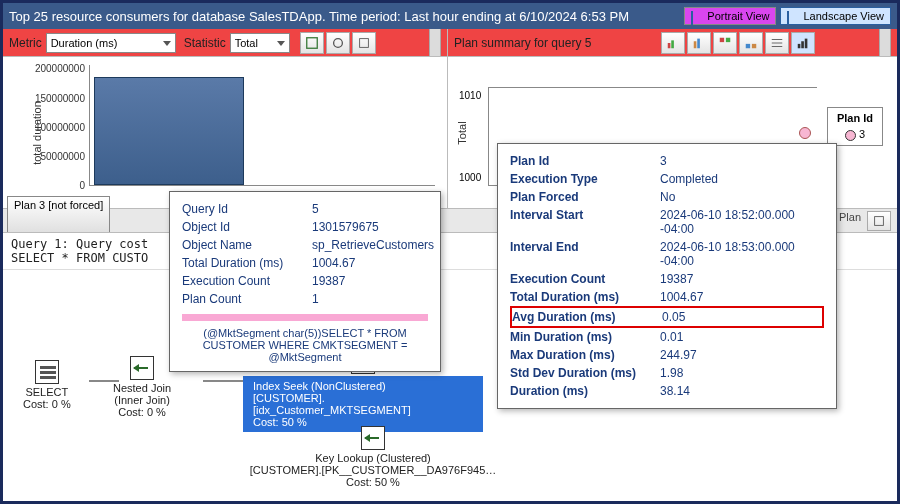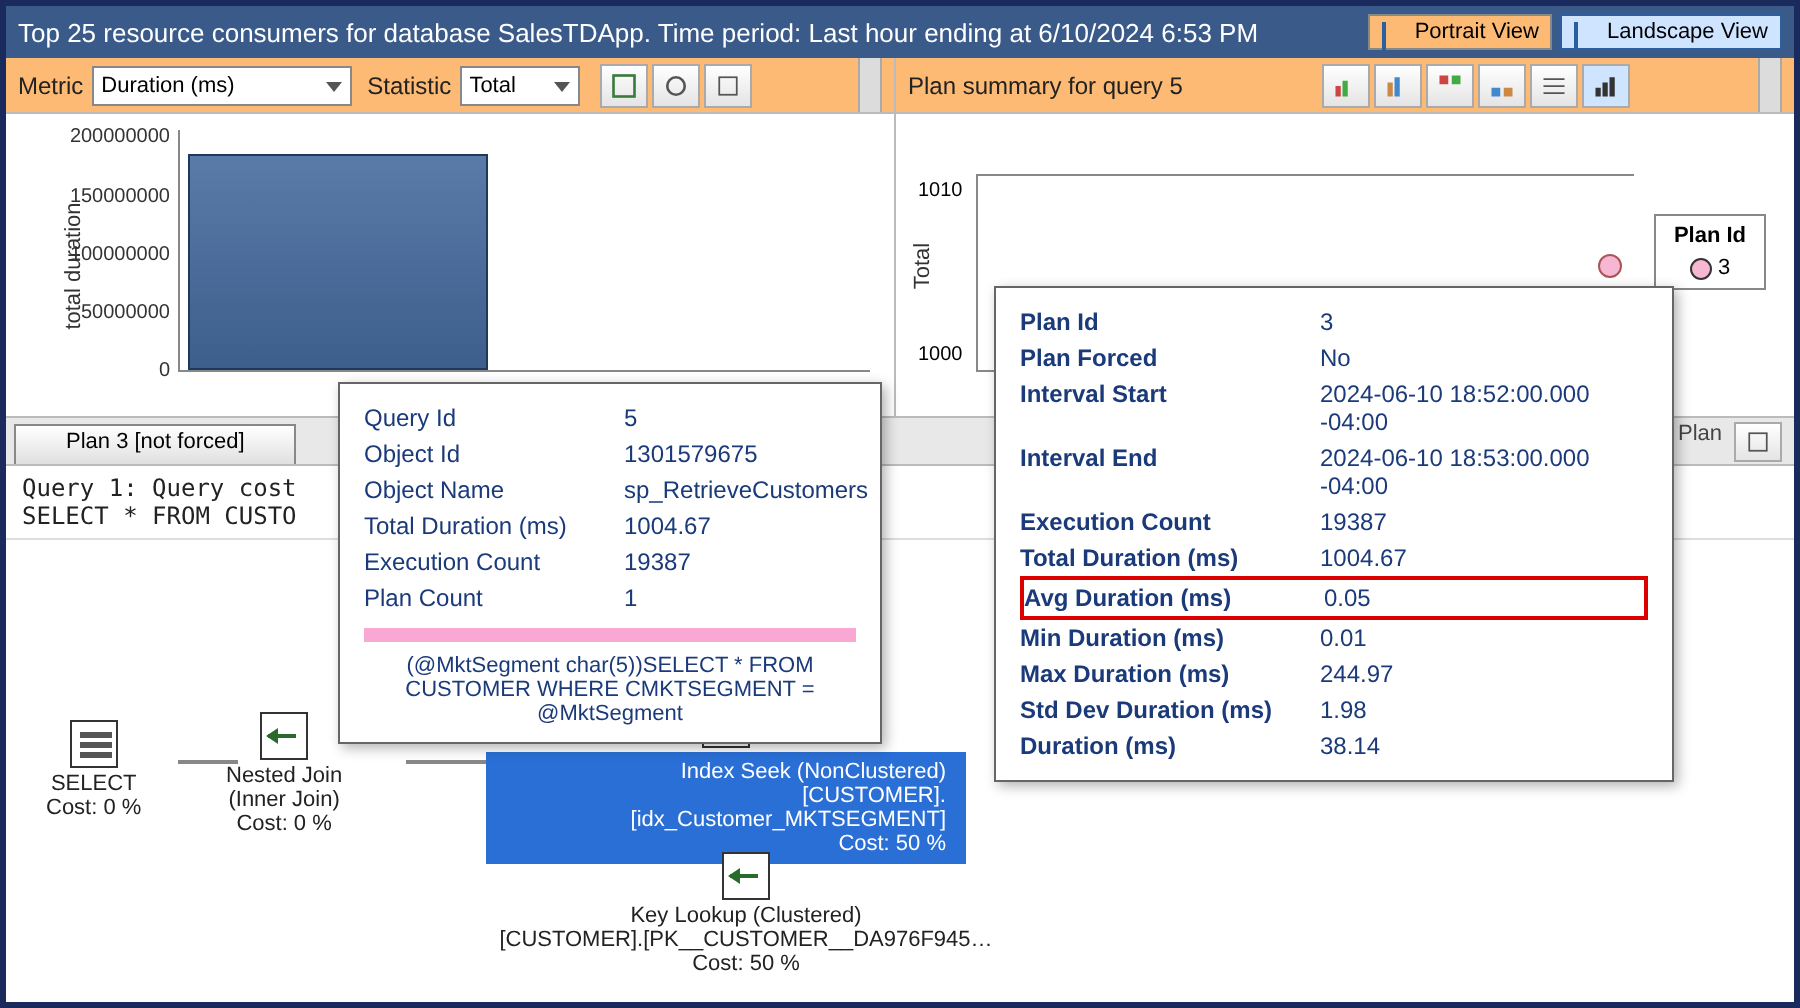--- a/index.html
+++ b/index.html
@@ -1,24 +1,24 @@
 <!DOCTYPE html>
 <html><head>
 <meta charset="utf-8">
 <style>
 *{box-sizing:border-box;margin:0;padding:0;font-family:"Segoe UI",Arial,sans-serif}
 body{width:900px;height:504px;border:3px solid #1a2a5c;background:#fff;position:relative;overflow:hidden;font-size:12px}
 .titlebar{height:26px;background:#3a5a8a;color:#fff;display:flex;align-items:center;padding:0 6px}
 .titlebar .title{flex:1;font-size:13px}
-.view-btn{background:#fdba74;border:1px solid #888;color:#000;font-size:11px;padding:2px 6px;margin-left:4px;display:flex;align-items:center;cursor:pointer}
+.view-btn{background:#d946ef;border:1px solid #888;color:#000;font-size:11px;padding:2px 6px;margin-left:4px;display:flex;align-items:center;cursor:pointer}
 .view-btn.active{background:#cfe4ff;border:1px solid #2a5fa0}
 .view-btn .ico{width:12px;height:9px;margin-right:4px;display:inline-block}
 .ico-portrait{border:1px solid #2a5fa0;width:8px;height:11px}
 .ico-landscape{border:1px solid #2a5fa0;width:12px;height:8px;background:#cfe4ff}
-.toolbar{height:28px;background:#fdba74;border-bottom:1px solid #bbb;display:flex;align-items:center}
+.toolbar{height:28px;background:#ef4444;border-bottom:1px solid #bbb;display:flex;align-items:center}
 .toolbar-left{flex:0 0 445px;display:flex;align-items:center;padding:0 6px;border-right:1px solid #bbb;height:100%}
 .toolbar-right{flex:1;display:flex;align-items:center;padding:0 6px;height:100%;position:relative}
 .lbl{font-size:12px;color:#222;margin-right:4px}
 .select{border:1px solid #888;background:#fff;height:20px;font-size:11px;padding:0 18px 0 4px;position:relative;display:inline-flex;align-items:center;margin-right:8px}
 .select:after{content:"";position:absolute;right:4px;top:7px;border-left:4px solid transparent;border-right:4px solid transparent;border-top:5px solid #555}
 .tbtn{width:24px;height:22px;border:1px solid #aaa;background:linear-gradient(#fff,#e4e4e4);margin-left:2px;display:flex;align-items:center;justify-content:center;cursor:pointer}
 .tbtn svg{width:14px;height:14px}
 .gutter{width:12px;height:100%;background:#dcdcdc;border-left:1px solid #aaa;border-right:1px solid #aaa;margin-left:auto}
 .charts{height:152px;display:flex;border-bottom:1px solid #bbb}
 .chart-left{flex:0 0 445px;border-right:1px solid #bbb;position:relative}
@@ -26,31 +26,31 @@
 .ylab{position:absolute;left:2px;top:50%;transform:translateY(-50%) rotate(-90deg);transform-origin:center;font-size:11px;color:#333}
 .yticks{position:absolute;left:24px;top:8px;bottom:22px;width:60px;font-size:10px;color:#333;text-align:center}
 .ytick{position:absolute;right:2px}
 .bar-rect{position:absolute;background:linear-gradient(#5a7aa8,#3d5f8c);border:1px solid #1d3a5c}
 .xticks{position:absolute;left:86px;right:12px;bottom:4px;height:14px;font-size:10px;color:#333}
 .series-dot{width:12px;height:12px;border-radius:50%;background:#f7b6d2;border:1px solid #a55;position:absolute}
 .legend{position:absolute;right:14px;top:50px;border:1px solid #888;background:#fff;padding:4px 6px;font-size:11px;width:56px;text-align:center}
 .legend .swatch{width:11px;height:11px;border:1px solid #333;display:inline-block;background:#f7b6d2;vertical-align:middle;margin-right:3px;border-radius:50%}
 .plan-section{position:relative;height:270px}
 .plan-tabs{background:#e8e8e8;border-bottom:1px solid #bbb;display:flex;align-items:flex-end;height:24px}
-.plan-tab{height:20px;border:1px solid #888;border-bottom:none;background:linear-gradient(#fff,#e0e0e0);padding:2px 25px;font-size:11px;margin-left:4px}
+.plan-tab{height:36px;border:1px solid #888;border-bottom:none;background:linear-gradient(#fff,#e0e0e0);padding:2px 6px;font-size:11px;margin-left:4px}
 .right-tools{position:absolute;right:6px;top:2px;display:flex}
 .right-tools .tbtn{height:20px}
 .unforce-label{font-size:11px;color:#444;margin:0 4px}
 .query-text{padding:4px 8px;font-family:Consolas,monospace;font-size:12px;color:#222;white-space:pre;border-bottom:1px solid #ddd}
 .plan-canvas{position:relative;height:190px;font-family:Consolas,monospace;font-size:11px;color:#222}
 .op{position:absolute;text-align:center}
 .op .ico-box{width:24px;height:24px;border:1px solid #333;margin:0 auto 2px;background:#fff;position:relative}
 .op .ico-arrow:after{content:"";position:absolute;left:3px;top:10px;width:14px;height:2px;background:#2a6a2a}
 .op .ico-arrow:before{content:"";position:absolute;left:2px;top:7px;border-top:4px solid transparent;border-bottom:4px solid transparent;border-right:6px solid #2a6a2a}
-.op-highlight{background:#2a6fd6;color:#fff;padding:4px 10px;text-align:right}
+.op-highlight{background:#2a6fd6;color:#fff;padding:4px 10px;text-align:left}
 .tooltip{position:absolute;background:#fff;border:1px solid #666;box-shadow:2px 2px 6px rgba(0,0,0,.3);padding:8px 12px;z-index:50}
 .tooltip-left{left:166px;top:188px;width:272px}
 .tooltip-right{left:494px;top:140px;width:340px}
 .tooltip-row{display:flex;padding:2px 0;font-size:12px}
 .tooltip-row .k{flex:0 0 140px;font-weight:bold;color:#1a3a7a}
 .tooltip-row .v{color:#1a3a7a}
 .tooltip-right .tooltip-row .k{flex:0 0 150px}
 .lrow{display:flex;padding:2px 0;font-size:12px}
 .lrow .k{flex:0 0 130px;font-weight:normal;color:#1a3a7a}
 .lrow .v{color:#1a3a7a}
@@ -268,20 +268,24 @@
   <div class="tooltip-sql">(@MktSegment char(5))SELECT * FROM CUSTOMER WHERE CMKTSEGMENT = @MktSegment</div>
 </div>
 
 <div class="tooltip tooltip-right">
   <div id="rt-rows">
       <div class="tooltip-row">
         <span class="k">Plan Id</span>
         <span class="v">3</span>
       </div>
       <div class="tooltip-row">
+        <span class="k">Execution Type</span>
+        <span class="v">Completed</span>
+      </div>
+      <div class="tooltip-row">
         <span class="k">Plan Forced</span>
         <span class="v">No</span>
       </div>
       <div class="tooltip-row">
         <span class="k">Interval Start</span>
         <span class="v">2024-06-10 18:52:00.000 -04:00</span>
       </div>
       <div class="tooltip-row">
         <span class="k">Interval End</span>
         <span class="v">2024-06-10 18:53:00.000 -04:00</span>

